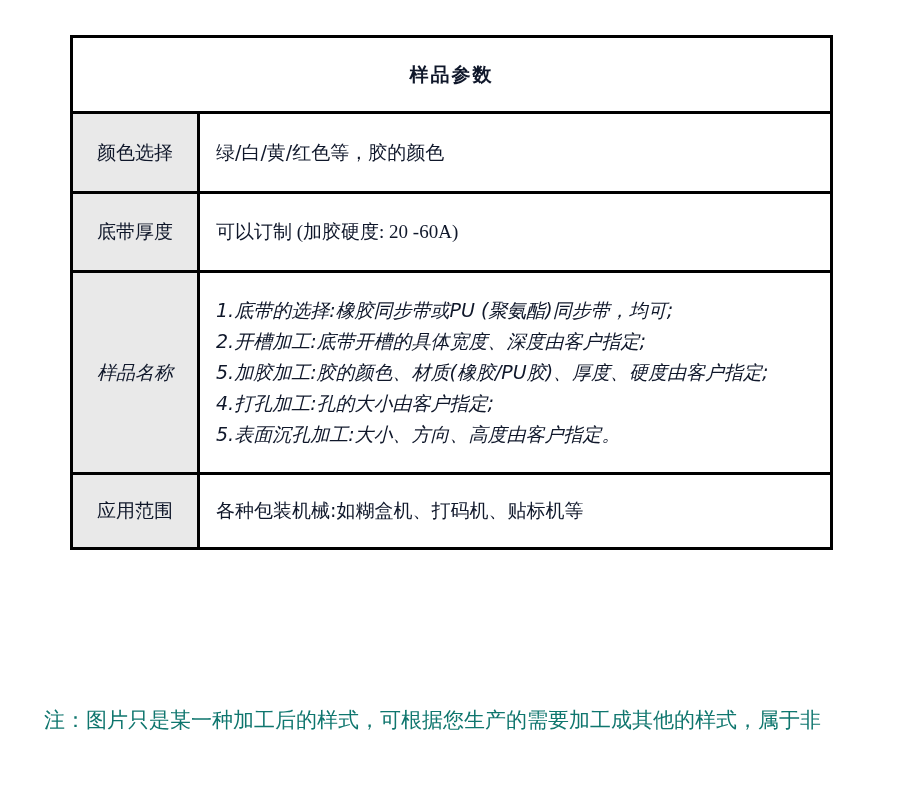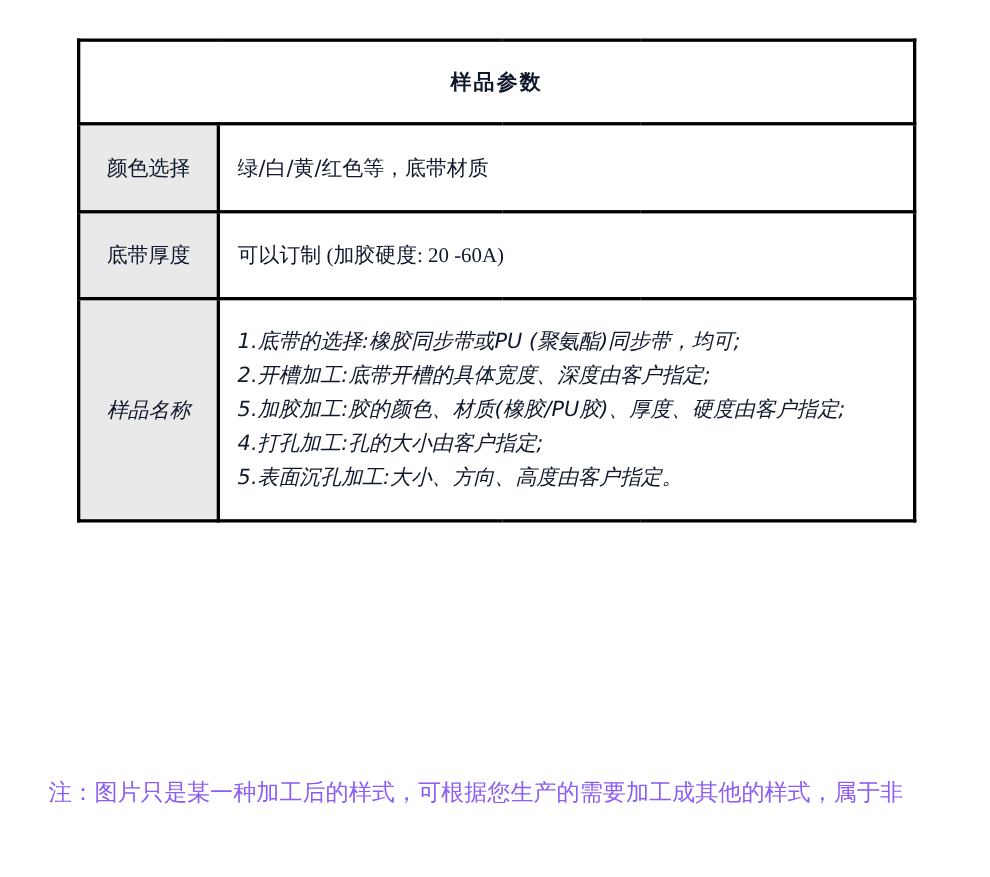--- a/index.html
+++ b/index.html
@@ -59,54 +59,58 @@
   .special-line {
     line-height: 31px;
     white-space: nowrap;
   }
   .note {
     position: absolute;
     left: 44px; top: 703px;
     width: 820px;
     font-size: 21px;
     line-height: 34px;
-    color: #8b5cf6;
+    color: #0f766e;
   }
   .note-line { white-space: nowrap; }
 </style>
 </head>
 <body>
 
 <table class="spec-table">
   <colgroup>
     <col style="width:127px">
     <col style="width:258px">
     <col style="width:125px">
     <col style="width:250px">
   </colgroup>
   <tbody>
     <tr class="r-title">
       <td class="title-cell" colspan="4">样品参数</td>
     </tr>
     <tr class="r3">
       <td class="label-cell">颜色选择</td>
-      <td class="value-left" colspan="3">绿/白/黄/红色等，底带材质</td>
+      <td class="value-left" colspan="3">绿/白/黄/红色等，胶的颜色</td>
     </tr>
     <tr class="r4">
       <td class="label-cell">底带厚度</td>
       <td class="value-left" colspan="3">可以订制 (加胶硬度: 20 -60A)</td>
     </tr>
     <tr class="r5">
       <td class="label-cell">样品名称</td>
       <td class="value-left" colspan="3">
         <div class="special-line">1.底带的选择:橡胶同步带或PU (聚氨酯)同步带，均可;</div>
         <div class="special-line">2.开槽加工:底带开槽的具体宽度、深度由客户指定;</div>
         <div class="special-line">5.加胶加工:胶的颜色、材质(橡胶/PU胶)、厚度、硬度由客户指定;</div>
         <div class="special-line">4.打孔加工:孔的大小由客户指定;</div>
         <div class="special-line">5.表面沉孔加工:大小、方向、高度由客户指定。</div>
       </td>
     </tr>
+    <tr class="r6">
+      <td class="label-cell">应用范围</td>
+      <td class="value-left" colspan="3">各种包装机械:如糊盒机、打码机、贴标机等</td>
+    </tr>
   </tbody>
 </table>
 
 <div class="note">
   <div class="note-line">注：图片只是某一种加工后的样式，可根据您生产的需要加工成其他的样式，属于非</div>
 </div>
 
 </body></html>

